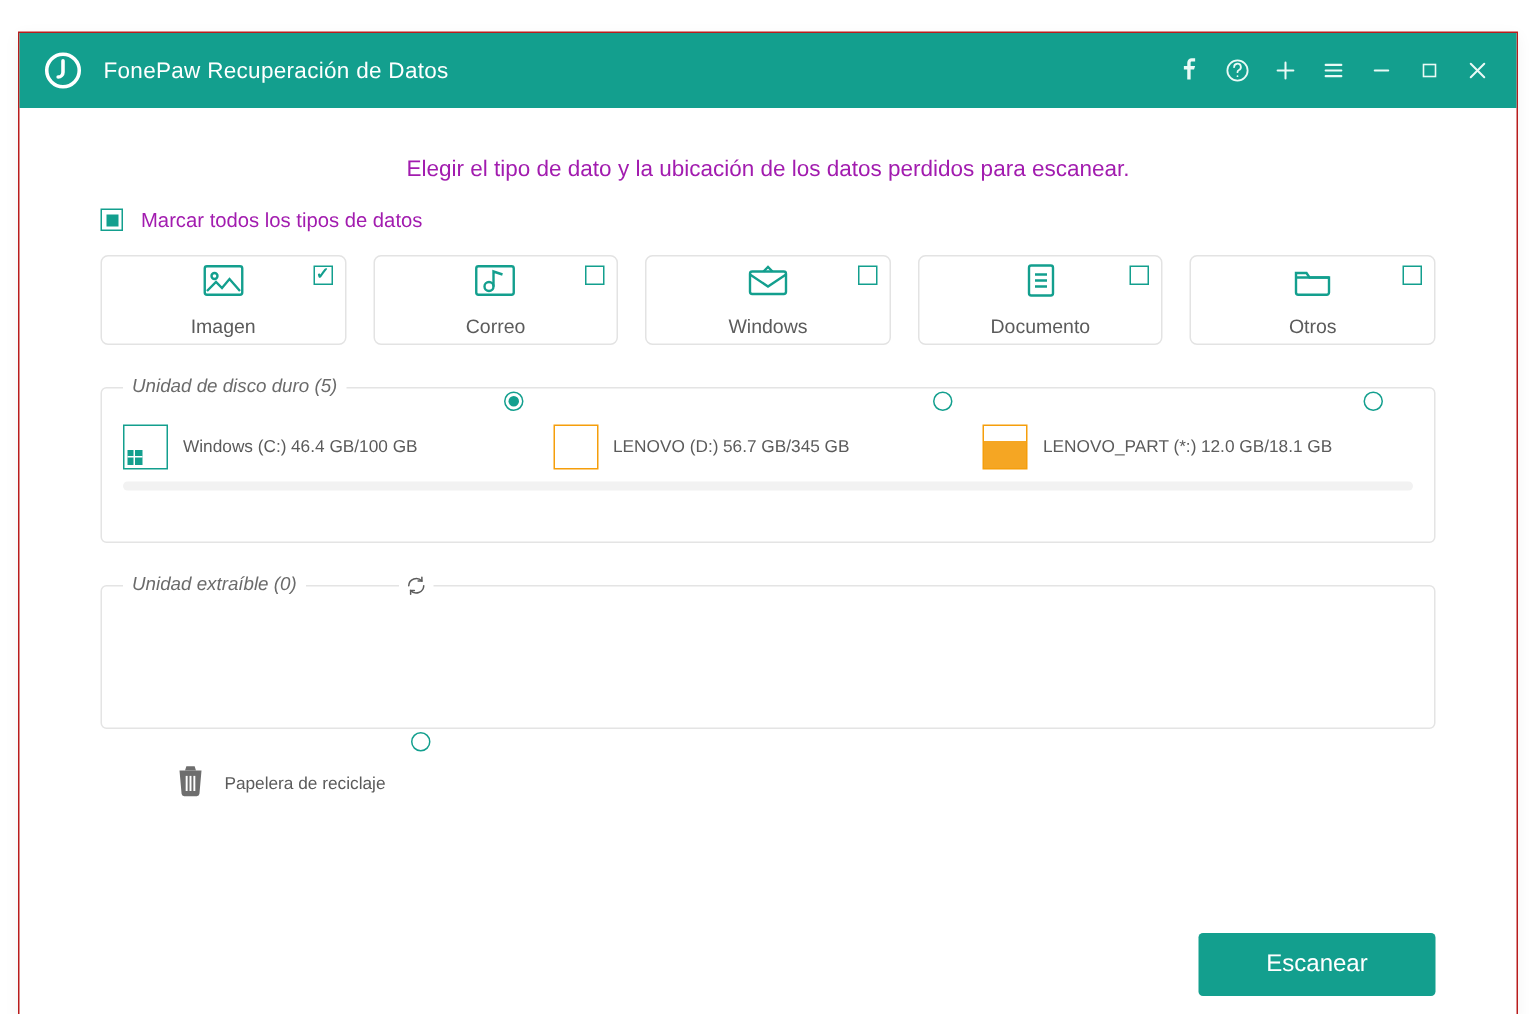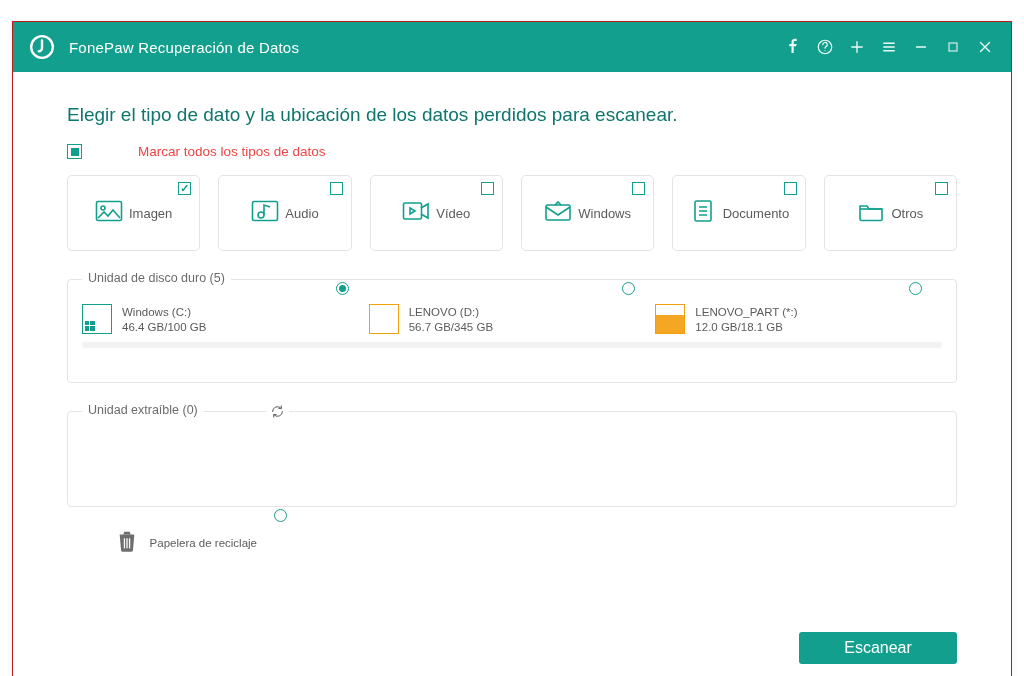--- a/index.html
+++ b/index.html
@@ -45,54 +45,53 @@
   }
   .titlebar .tbtn svg { stroke: #eafaf6; fill: none; }
   .content {
     flex: 1;
     padding: 24px 54px 14px 54px;
     position: relative;
     display: flex;
     flex-direction: column;
   }
   .headline {
-    text-align: left;
-    font-size: 19px;
-    color: #0f766e;
+    text-align: center;
+    font-size: 15px;
+    color: #a21caf;
     margin: 8px 0 18px 0;
   }
   .checkall {
     display: flex; align-items: center;
-    font-size: 13.5px; color: #ef4444;
+    font-size: 13.5px; color: #a21caf;
     margin-bottom: 16px;
-    gap: 44px;
   }
   .chk-square {
     width: 15px; height: 15px;
     border: 1.5px solid #139f8e;
     background: #fff;
     display: inline-flex; align-items: center; justify-content: center;
     margin-right: 12px;
     cursor: pointer;
   }
   .chk-square.indet::after {
     content: "";
     width: 8px; height: 8px;
     background: #139f8e;
   }
   .type-row {
     display: flex; gap: 18px;
   }
   .type-card {
     position: relative;
     flex: 1;
-    height: 76px;
+    height: 60px;
     border: 1px solid #e3e3e3;
     border-radius: 5px;
-    display: flex; flex-direction: row; align-items: center; justify-content: center;
+    display: flex; flex-direction: column; align-items: center; justify-content: center;
     gap: 6px;
     cursor: pointer;
   }
   .type-card .mini-chk {
     position: absolute;
     top: 6px; right: 8px;
     width: 13px; height: 13px;
     border: 1.5px solid #139f8e;
     display: flex; align-items: center; justify-content: center;
   }
@@ -117,20 +116,21 @@
   }
   .fieldset.tall { min-height: 104px; padding-bottom: 10px; }
   .fieldset.removable { min-height: 96px; }
   .fs-legend {
     position: absolute;
     top: -9px; left: 14px;
     background: #fff;
     padding: 0 6px;
     font-size: 12.5px;
     color: #6b6b6b;
+    font-style: italic;
   }
   .refresh-icon {
     position: absolute;
     top: -8px; left: 198px;
     background: #fff;
     padding: 0 4px;
     color: #5b5b5b;
     display: flex; align-items: center;
   }
   .refresh-icon svg { width: 15px; height: 15px; stroke: #5b5b5b; fill: none; stroke-width: 1.6; }
@@ -170,21 +170,21 @@
     width: 10px; height: 10px;
     background: #139f8e;
   }
   .drive-icon.sys .winmark::before, .drive-icon.sys .winmark::after {
     content: "";
     position: absolute;
     background: #fff;
   }
   .drive-icon.sys .winmark::before { left: 4px; top: 0; width: 1px; height: 10px; }
   .drive-icon.sys .winmark::after { top: 4px; left: 0; height: 1px; width: 10px; }
-  .drive-info { display: flex; flex-direction: column; gap: 3px; font-size: 11.5px; color: #5b5b5b; min-width: 0; }
+  .drive-info { display: flex; gap: 3px; font-size: 11.5px; color: #5b5b5b; min-width: 0; }
   .drive-info .name { white-space: nowrap; overflow: hidden; text-overflow: ellipsis; }
   .drive-info .size { white-space: nowrap; }
   .radio {
     position: absolute;
     top: -22px; right: 20px;
     width: 13px; height: 13px;
     border: 1.8px solid #139f8e;
     border-radius: 50%;
     display: flex; align-items: center; justify-content: center;
     background: #fff;
@@ -215,21 +215,21 @@
   .trash-icon svg { width: 22px; height: 24px; fill: #6e6e6e; }
   .recycle-label { font-size: 11.5px; color: #5b5b5b; }
   .scan-button {
     position: absolute;
     right: 54px;
     bottom: 16px;
     background: #139f8e;
     color: #fff;
     border: none;
     width: 158px;
-    height: 32px;
+    height: 42px;
     font-size: 16px;
     border-radius: 3px;
     cursor: pointer;
   }
 </style>
 </head>
 <body>
 
 <div class="window">
 
@@ -304,32 +304,21 @@
       </div>
       <div class="type-card">
         <span class="mini-chk"></span>
         <span class="icon">
           <svg viewBox="0 0 28 22">
               <rect x="1.5" y="1.5" width="25" height="19" rx="1.5"></rect>
               <circle cx="10" cy="15" r="3"></circle>
               <path d="M13 15V5l6 2"></path>
             </svg>
         </span>
-        <span class="label">Audio</span>
-      </div>
-      <div class="type-card">
-        <span class="mini-chk"></span>
-        <span class="icon">
-          <svg viewBox="0 0 28 22">
-              <rect x="1.5" y="3" width="18" height="16" rx="1.5"></rect>
-              <path d="M19 8l7-4v14l-7-4"></path>
-              <path d="M8 8l5 3-5 3z"></path>
-            </svg>
-        </span>
-        <span class="label">Vídeo</span>
+        <span class="label">Correo</span>
       </div>
       <div class="type-card">
         <span class="mini-chk"></span>
         <span class="icon">
           <svg viewBox="0 0 28 22">
               <rect x="2" y="5" width="24" height="15" rx="1.5"></rect>
               <path d="M2 7l12 8 12-8"></path>
               <path d="M11 5l3-3 3 3"></path>
             </svg>
         </span>

